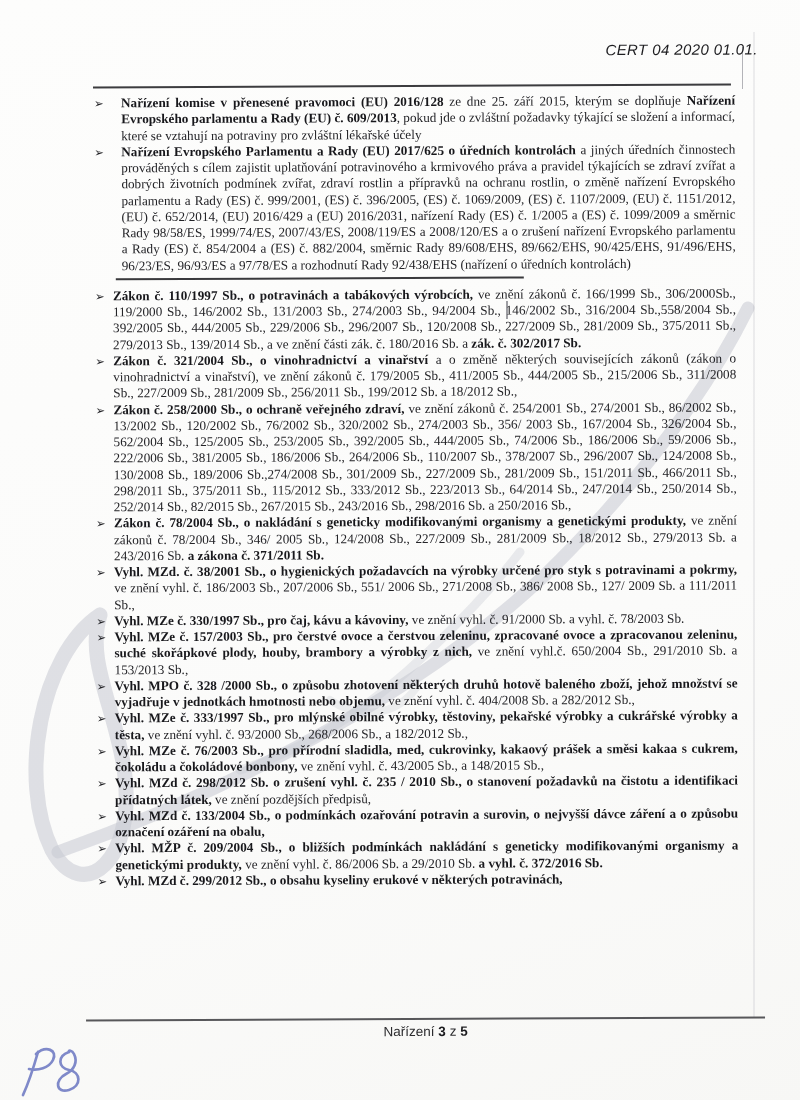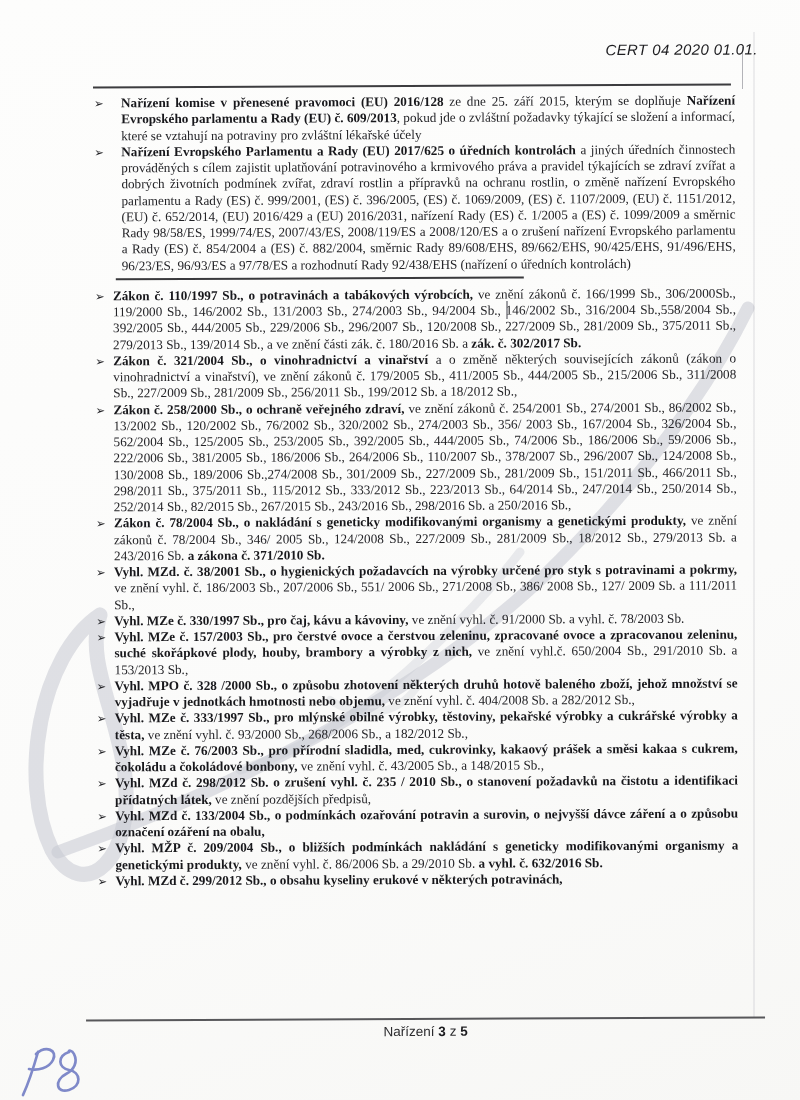--- a/index.html
+++ b/index.html
@@ -94,21 +94,21 @@
         <li>
           <span class="blt">➢</span>
           <span class="seg bold">Zákon č. 321/2004 Sb., o vinohradnictví a vinařství </span><span class="seg">a o změně některých souvisejících zákonů (zákon o vinohradnictví a vinařství), ve znění zákonů č. 179/2005 Sb., 411/2005 Sb., 444/2005 Sb., 215/2006 Sb., 311/2008 Sb., 227/2009 Sb., 281/2009 Sb., 256/2011 Sb., 199/2012 Sb. a 18/2012 Sb.,</span>
         </li>
         <li>
           <span class="blt">➢</span>
           <span class="seg bold">Zákon č. 258/2000 Sb., o ochraně veřejného zdraví, </span><span class="seg">ve znění zákonů č. 254/2001 Sb., 274/2001 Sb., 86/2002 Sb., 13/2002 Sb., 120/2002 Sb., 76/2002 Sb., 320/2002 Sb., 274/2003 Sb., 356/ 2003 Sb., 167/2004 Sb., 326/2004 Sb., 562/2004 Sb., 125/2005 Sb., 253/2005 Sb., 392/2005 Sb., 444/2005 Sb., 74/2006 Sb., 186/2006 Sb., 59/2006 Sb., 222/2006 Sb., 381/2005 Sb., 186/2006 Sb., 264/2006 Sb., 110/2007 Sb., 378/2007 Sb., 296/2007 Sb., 124/2008 Sb., 130/2008 Sb., 189/2006 Sb.,274/2008 Sb., 301/2009 Sb., 227/2009 Sb., 281/2009 Sb., 151/2011 Sb., 466/2011 Sb., 298/2011 Sb., 375/2011 Sb., 115/2012 Sb., 333/2012 Sb., 223/2013 Sb., 64/2014 Sb., 247/2014 Sb., 250/2014 Sb., 252/2014 Sb., 82/2015 Sb., 267/2015 Sb., 243/2016 Sb., 298/2016 Sb. a 250/2016 Sb.,</span>
         </li>
         <li>
           <span class="blt">➢</span>
-          <span class="seg bold">Zákon č. 78/2004 Sb., o nakládání s geneticky modifikovanými organismy a genetickými produkty, </span><span class="seg">ve znění zákonů č. 78/2004 Sb., 346/ 2005 Sb., 124/2008 Sb., 227/2009 Sb., 281/2009 Sb., 18/2012 Sb., 279/2013 Sb. a 243/2016 Sb. </span><span class="seg bold">a zákona č. 371/2010 Sb.</span>
+          <span class="seg bold">Zákon č. 78/2004 Sb., o nakládání s geneticky modifikovanými organismy a genetickými produkty, </span><span class="seg">ve znění zákonů č. 78/2004 Sb., 346/ 2005 Sb., 124/2008 Sb., 227/2009 Sb., 281/2009 Sb., 18/2012 Sb., 279/2013 Sb. a 243/2016 Sb. </span><span class="seg bold">a zákona č. 371/2011 Sb.</span>
         </li>
         <li>
           <span class="blt">➢</span>
           <span class="seg bold">Vyhl. MZd. č. 38/2001 Sb., o hygienických požadavcích na výrobky určené pro styk s potravinami a pokrmy, </span><span class="seg">ve znění vyhl. č. 186/2003 Sb., 207/2006 Sb., 551/ 2006 Sb., 271/2008 Sb., 386/ 2008 Sb., 127/ 2009 Sb. a 111/2011 Sb.,</span>
         </li>
         <li>
           <span class="blt">➢</span>
           <span class="seg bold">Vyhl. MZe č. 330/1997 Sb., pro čaj, kávu a kávoviny, </span><span class="seg">ve znění vyhl. č. 91/2000 Sb. a vyhl. č. 78/2003 Sb.</span>
         </li>
         <li>
@@ -130,21 +130,21 @@
         <li>
           <span class="blt">➢</span>
           <span class="seg bold">Vyhl. MZd č. 298/2012 Sb. o zrušení vyhl. č. 235 / 2010 Sb., o stanovení požadavků na čistotu a identifikaci přídatných látek, </span><span class="seg">ve znění pozdějších předpisů,</span>
         </li>
         <li>
           <span class="blt">➢</span>
           <span class="seg bold">Vyhl. MZd č. 133/2004 Sb., o podmínkách ozařování potravin a surovin, o nejvyšší dávce záření a o způsobu označení ozáření na obalu,</span>
         </li>
         <li>
           <span class="blt">➢</span>
-          <span class="seg bold">Vyhl. MŽP č. 209/2004 Sb., o bližších podmínkách nakládání s geneticky modifikovanými organismy a genetickými produkty, </span><span class="seg">ve znění vyhl. č. 86/2006 Sb. a 29/2010 Sb. </span><span class="seg bold">a vyhl. č. 632/2016 Sb.</span>
+          <span class="seg bold">Vyhl. MŽP č. 209/2004 Sb., o bližších podmínkách nakládání s geneticky modifikovanými organismy a genetickými produkty, </span><span class="seg">ve znění vyhl. č. 86/2006 Sb. a 29/2010 Sb. </span><span class="seg bold">a vyhl. č. 372/2016 Sb.</span>
         </li>
         <li>
           <span class="blt">➢</span>
           <span class="seg bold">Vyhl. MZd č. 299/2012 Sb., o obsahu kyseliny erukové v některých potravinách,</span>
         </li>
       </ul>
     </div>
 
     <div class="footer-rule"></div>
     <div class="footer">

